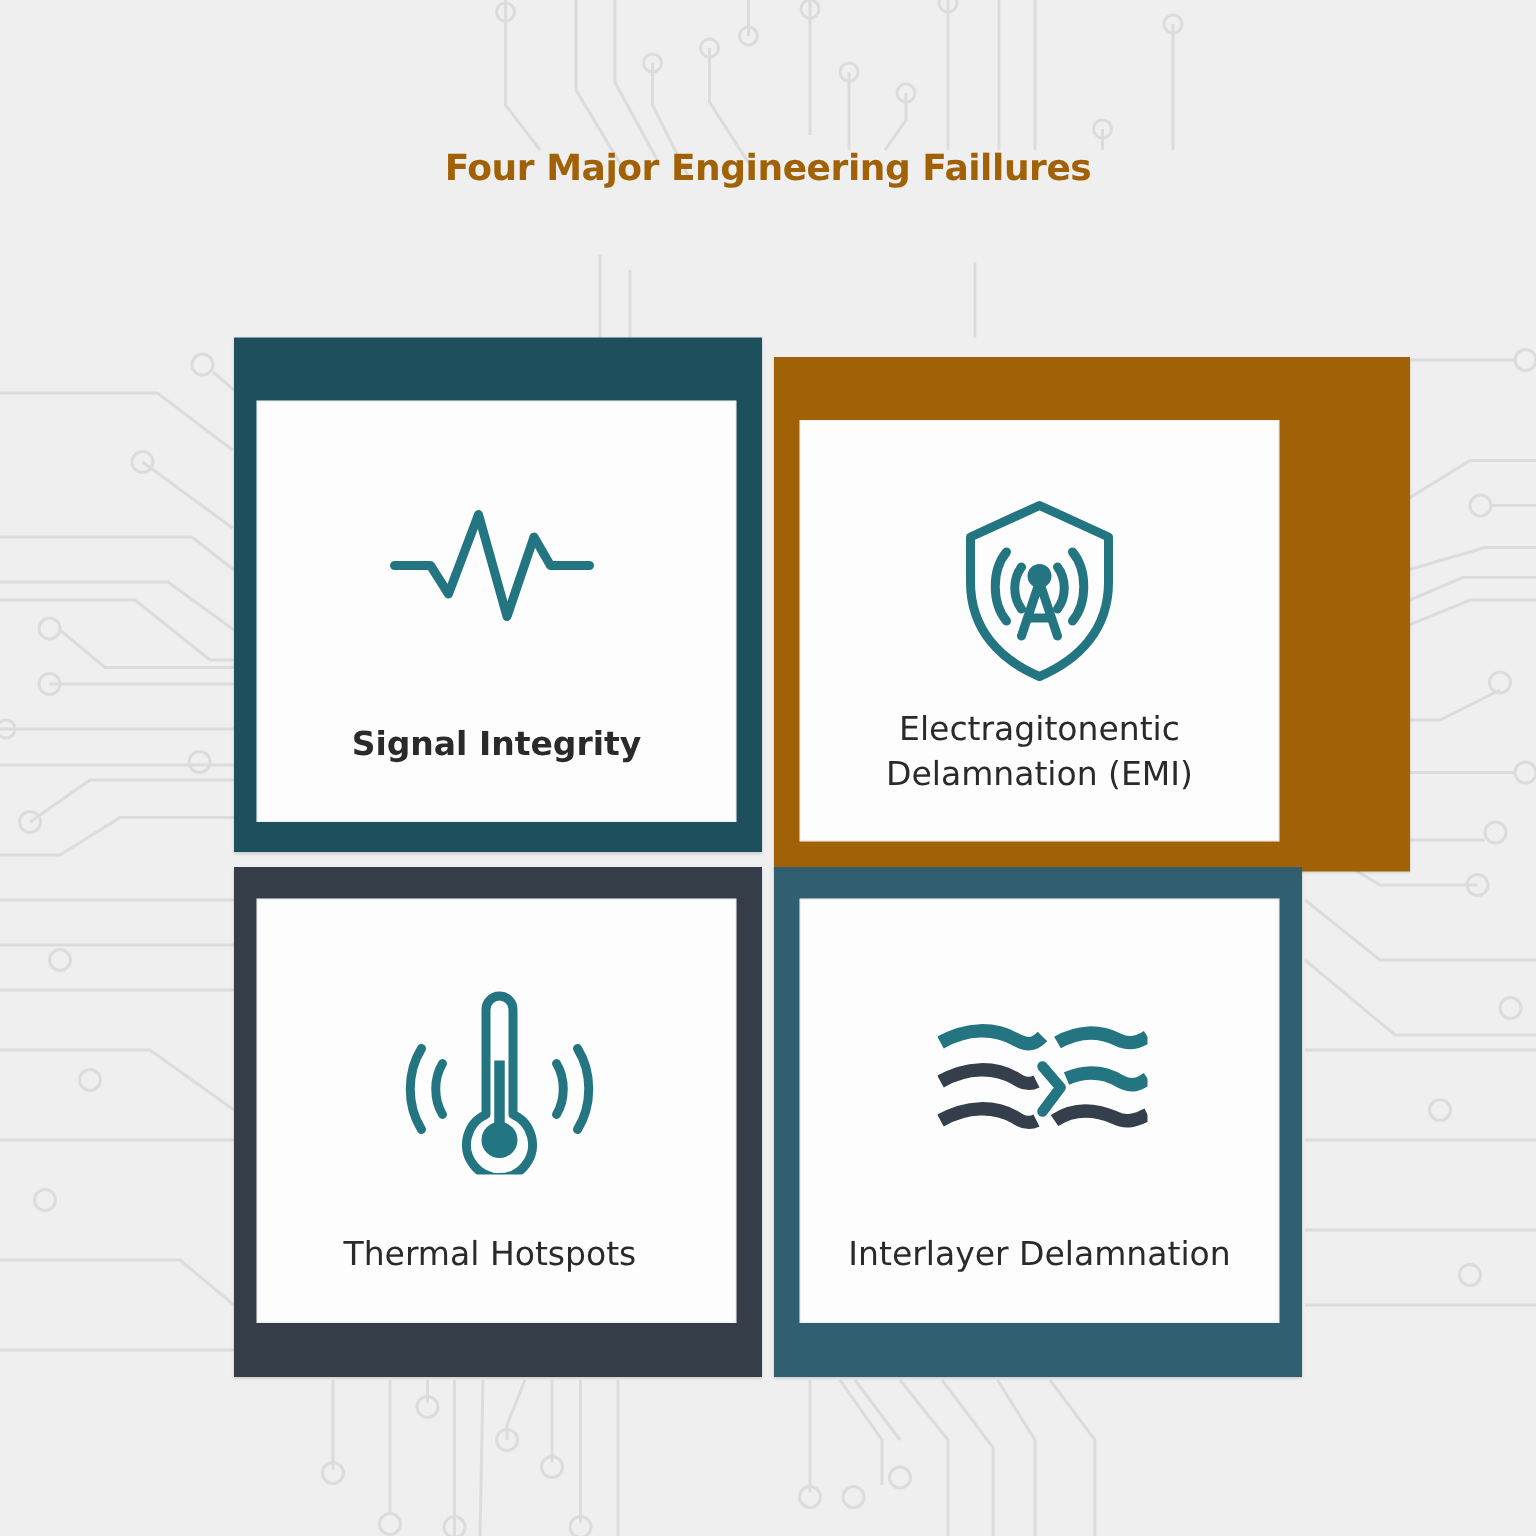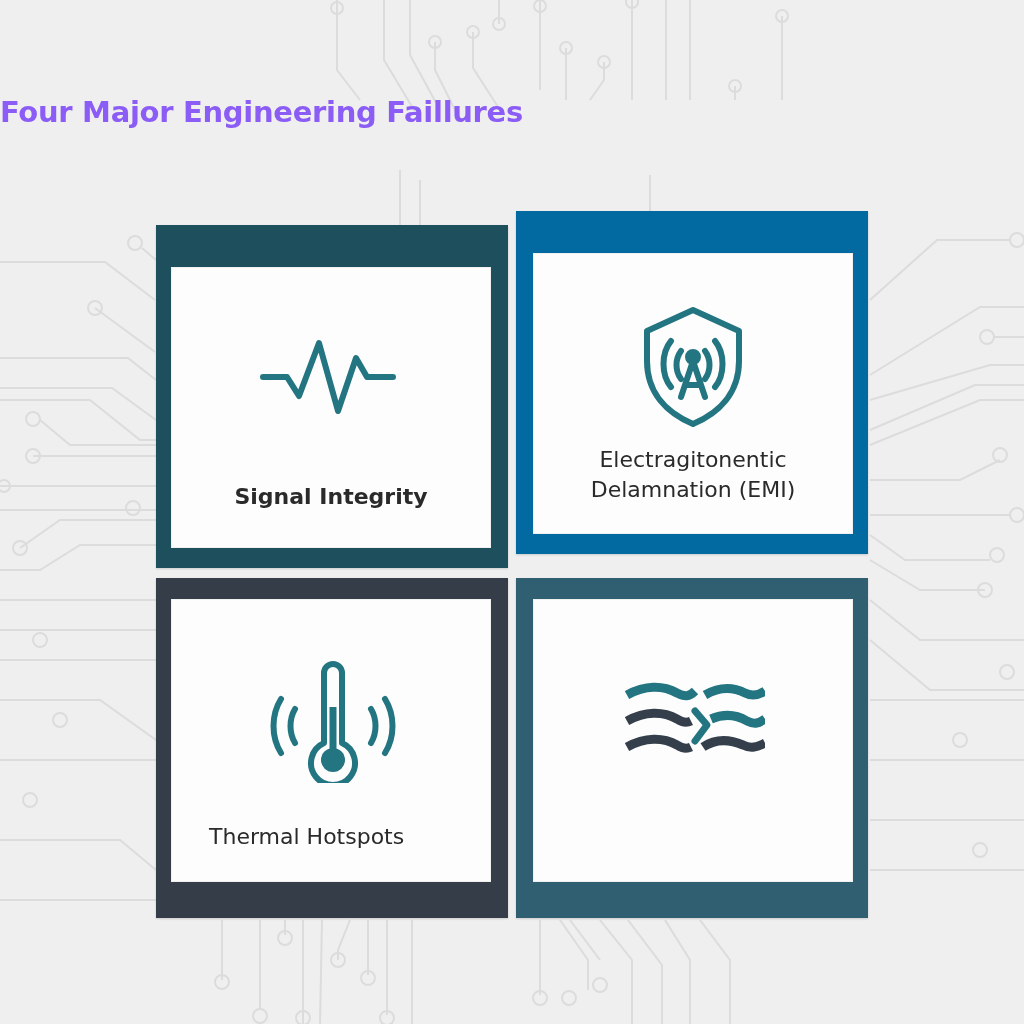--- a/index.html
+++ b/index.html
@@ -3,22 +3,22 @@
 <meta charset="utf-8">
 <style>
   html, body { margin:0; padding:0; }
   body {
     width:1024px; height:1024px; position:relative; overflow:hidden;
     background:#efefef;
     font-family:"Liberation Sans", "DejaVu Sans", sans-serif;
   }
   .bg-circuit { position:absolute; left:0; top:0; width:1024px; height:1024px; }
   .title {
-    position:absolute; left:0; top:86px; width:1024px; 
-    color:#8b5cf6; font-weight:bold; font-size:29px; line-height:52px;
+    position:absolute; left:0; top:86px; width:1024px; text-align:center;
+    color:#a16207; font-weight:bold; font-size:24px; line-height:52px;
     font-family:"DejaVu Sans", sans-serif; letter-spacing:-0.3px;
   }
   .title div { display:block; }
   .panel { position:absolute; box-shadow:0 1px 2px rgba(0,0,0,0.15); }
   .inner {
     position:absolute; background:#fdfdfd;
     box-shadow: inset 0 0 0 1px rgba(0,0,0,0.05);
   }
   .icon { position:absolute; }
   .label {
@@ -152,21 +152,21 @@
   <div class="inner" style="left:15px; top:42px; width:320px; height:281px;">
     <svg class="icon" style="left:86px; top:62px;" width="150" height="90" viewBox="0 0 150 90" fill="none" stroke="#237581" stroke-width="6" stroke-linecap="round" stroke-linejoin="round">
       <path d="M6 48 H30 L42 67 L62 14 L81 82 L99 29 L110 48 H136"></path>
     </svg>
     <div class="label" style="top:215px;font-weight:bold;">
       <div>Signal Integrity</div>
     </div>
   </div>
 </div>
 
-<div class="panel" style="left:516px; top:211px; width:352px; height:343px; background:#0369a1;">
+<div class="panel" style="left:516px; top:238px; width:424px; height:343px; background:#a16207;">
   <div class="inner" style="left:17px; top:42px; width:320px; height:281px;">
     <svg class="icon" style="left:106px; top:52px;" width="108" height="124" viewBox="0 0 108 124" fill="none" stroke="#237581" stroke-width="6" stroke-linecap="round" stroke-linejoin="round">
       <path d="M54 5 L100 26 V56 C100 88 80 108 54 119 C28 108 8 88 8 56 V26 Z"></path>
       <path d="M32 36 C22 48 22 70 32 82"></path>
       <path d="M42 46 C36 54 36 66 42 74"></path>
       <path d="M76 36 C86 48 86 70 76 82"></path>
       <path d="M66 46 C72 54 72 66 66 74"></path>
       <circle cx="54" cy="52" r="5" fill="#237581"></circle>
       <path d="M54 56 L42 92 M54 56 L66 92 M46 80 H62"></path>
     </svg>
@@ -181,34 +181,37 @@
   <div class="inner" style="left:15px; top:21px; width:320px; height:283px;">
     <svg class="icon" style="left:94px; top:60px;" width="136" height="124" viewBox="0 0 136 124" fill="none" stroke="#237581" stroke-width="6" stroke-linecap="round" stroke-linejoin="round">
       <path d="M59 84 V14 A9 9 0 0 1 77 14 V84 A22 22 0 1 1 59 84 Z"></path>
       <circle cx="68" cy="101" r="12" fill="#237581" stroke="none"></circle>
       <path d="M68 48 V92" stroke-width="7" stroke-linecap="butt"></path>
       <path d="M16 40 C6 56 6 78 16 94"></path>
       <path d="M30 50 C24 60 24 74 30 84"></path>
       <path d="M120 40 C130 56 130 78 120 94"></path>
       <path d="M106 50 C112 60 112 74 106 84"></path>
     </svg>
-    <div class="label" style="top:223px; text-align:left; padding-left:38px;">
+    <div class="label" style="top:223px; text-align:left; padding-left:58px;">
       <div>Thermal Hotspots</div>
     </div>
   </div>
 </div>
 
 <div class="panel" style="left:516px; top:578px; width:352px; height:340px; background:#2f5f70;">
   <div class="inner" style="left:17px; top:21px; width:320px; height:283px;">
     <svg class="icon" style="left:92px; top:82px;" width="140" height="80" viewBox="0 0 140 80" fill="none" stroke-width="9" stroke-linecap="butt" stroke-linejoin="round">
 
       <path d="M2 14 C20 4 38 4 52 12 C60 16 64 16 70 10" stroke="#237581"></path>
       <path d="M2 40 C20 30 38 30 52 38 C58 42 62 42 66 40" stroke="#343f4b"></path>
       <path d="M2 66 C20 56 38 56 52 64 C58 68 62 68 66 66" stroke="#343f4b"></path>
 
       <path d="M70 30 L82 44 L70 60" stroke="#237581" stroke-width="7" stroke-linecap="round"></path>
 
       <path d="M80 14 C94 6 108 6 120 12 C128 16 134 14 140 10" stroke="#237581"></path>
       <path d="M86 38 C100 32 112 34 122 40 C130 44 134 42 140 38" stroke="#237581"></path>
       <path d="M78 66 C90 58 104 58 118 64 C126 68 132 66 140 62" stroke="#343f4b"></path>
     </svg>
+    <div class="label" style="top:223px;">
+      <div>Interlayer Delamnation</div>
+    </div>
   </div>
 </div>
 
 </body></html>

